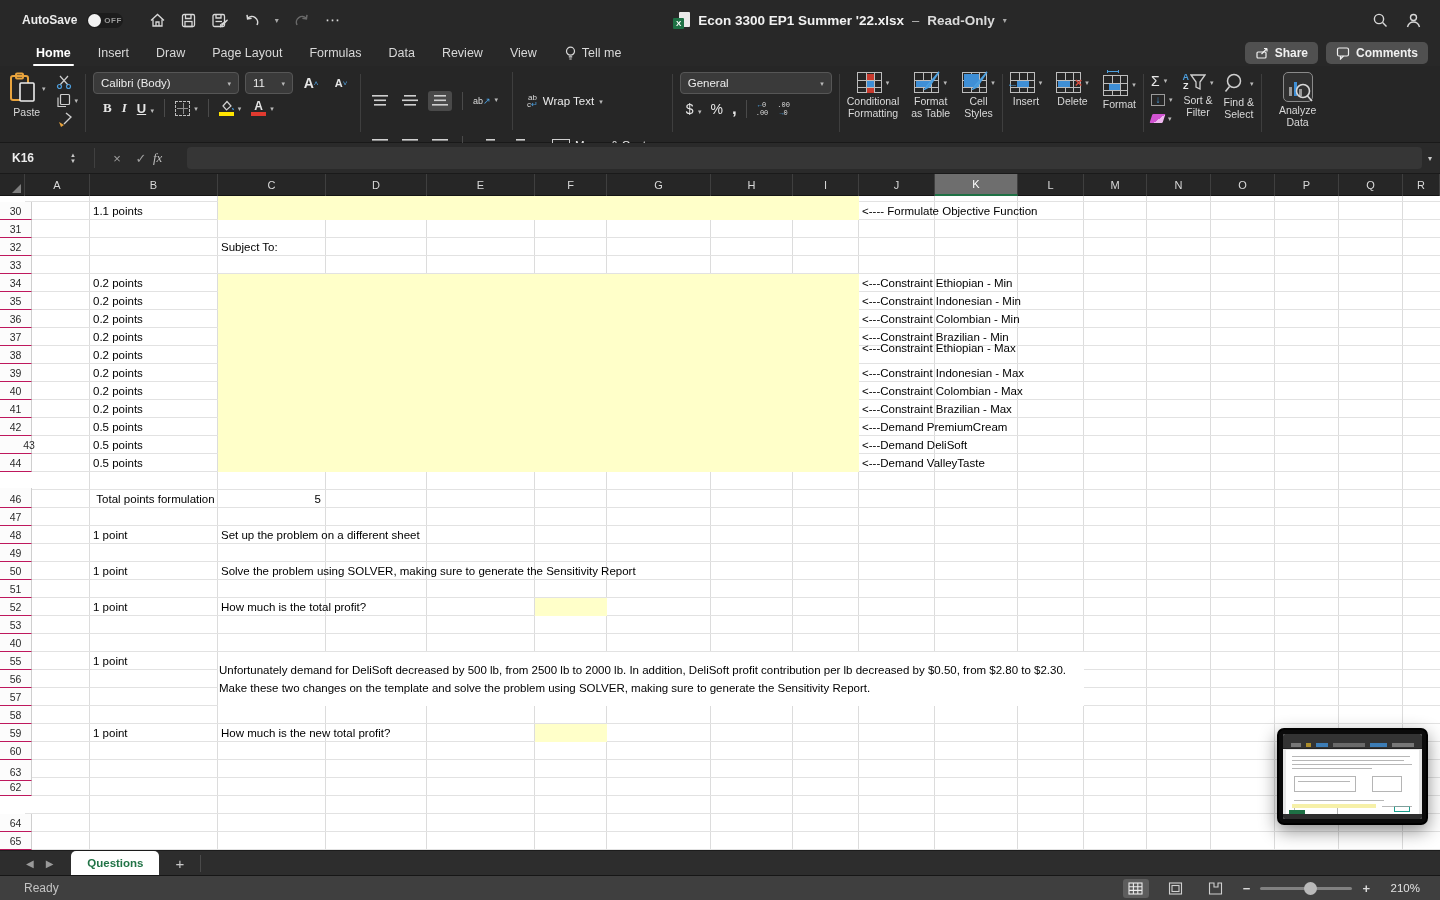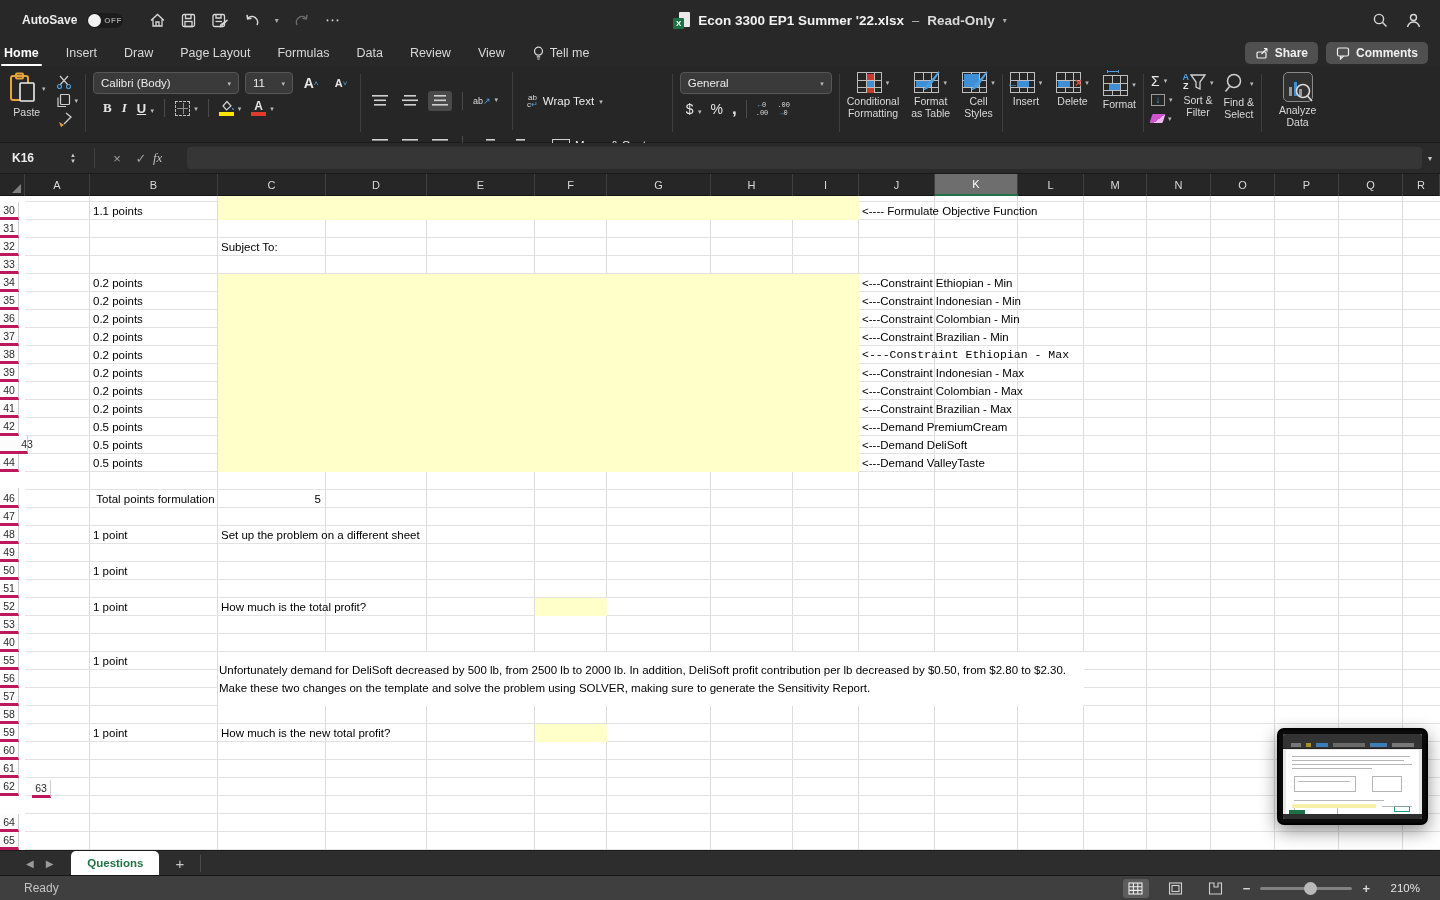--- a/index.html
+++ b/index.html
@@ -22,21 +22,21 @@
   .doc-x { position:absolute; left:0; bottom:0; width:11px; height:11px; background:#1E7145; border-radius:1px;
            color:#fff; font-size:8px; font-weight:bold; text-align:center; line-height:11px; }
   .doc-title { color:#f1f1f1; font-size:13.5px; font-weight:bold; }
   .readonly { color:#dadada; font-size:13.5px; font-weight:bold; }
   .dash { color:#bdbdbd; font-size:13px; }
   .chev { color:#a8a8a8; font-size:8px; }
   .tb-right { display:flex; align-items:center; gap:16px; padding-right:18px; width:90px; justify-content:flex-end;}
 
   
   #tabrow { top:40px; height:26px; background:#282828; display:flex; align-items:center; }
-  .tabs { display:flex; align-items:center; gap:27px; padding-left:4px;text-align:center; }
+  .tabs { display:flex; align-items:center; gap:27px; padding-left:36px;text-align:center; }
   .mtab { color:#d8d8d8; font-size:12.5px; position:relative; cursor:default; }
   .mtab.active { color:#ffffff; font-weight:bold; }
   .mtab.active::after { content:""; position:absolute; left:-3px; right:-3px; bottom:-6px; height:2.5px; background:#fff; border-radius:2px;}
   .tellme { display:flex; align-items:center; gap:5px; color:#d8d8d8; font-size:12.5px; margin-left:27px;}
   .tab-right { margin-left:auto; display:flex; gap:8px; padding-right:12px; }
   .pill-btn { background:#505050; border-radius:5px; height:22px; display:flex; align-items:center; gap:6px;
               padding:0 10px; color:#f0f0f0; font-size:12px; font-weight:bold; }
 
   
   #ribbon { top:66px; height:77px; background:#262626; border-bottom:1px solid #191919; display:flex; align-items:flex-start; padding:6px 0 0 8px; }
@@ -80,22 +80,22 @@
 
   
   #colheads { top:174px; height:22px; background:#262626; display:flex; border-bottom:1px solid #141414;}
   .corner { width:25px; height:22px; position:relative; border-right:1px solid #3f3f3f; }
   .corner-tri { position:absolute; right:3px; bottom:3px; width:0; height:0;
                 border-left:9px solid transparent; border-bottom:9px solid #7f7f7f; }
   .colhead { height:22px; border-right:1px solid #3f3f3f; color:#d9d9d9; font-size:11px;
              display:flex; align-items:center; justify-content:center; }
   .colhead.sel { background:#6e6e6e; color:#fff; border-bottom:2.5px solid #1E7145; }
   #gridbody { top:196px; height:654px; background:#fff; position:absolute; overflow:hidden; }
-  .rowhead { position:absolute; left:0; width:19px; background:#fcfcfc; border-right:1px solid #cfcfcf;
-             border-bottom:3px solid #be185d; color:#2b2b2b; font-size:10.5px; display:flex;
+  .rowhead { position:absolute; left:0; width:32px; background:#fcfcfc; border-right:1px solid #cfcfcf;
+             border-bottom:1px solid #be185d; color:#2b2b2b; font-size:10.5px; display:flex;
              align-items:center; justify-content:center; }
   .vline { position:absolute; top:0; bottom:0; width:1px; background:#dcdcdc; }
   .hline { position:absolute; left:25px; right:0; height:1px; background:#e2e2e2; }
   .hl { position:absolute; background:#FFFFC9; }
   .mergedcell { position:absolute; background:#ffffff; display:flex; align-items:center; }
   .mergedcell div { font-size:11.5px; color:#000; line-height:18px; padding:0 1px; }
   .ctext { position:absolute; height:18px; line-height:18px; font-size:11.5px; color:#000; white-space:nowrap; }
 
   
   #sheetbar { top:850px; height:25px; background:#2d2d2d; display:flex; align-items:center; border-top:1px solid #1c1c1c;}
@@ -706,21 +706,21 @@
     <div class="rowhead" style="top: 420px; height: 18px;">53</div>
     <div class="rowhead" style="top: 438px; height: 18px;">40</div>
     <div class="rowhead" style="top: 456px; height: 18px;">55</div>
     <div class="rowhead" style="top: 474px; height: 18px;">56</div>
     <div class="rowhead" style="top: 492px; height: 18px;">57</div>
     <div class="rowhead" style="top: 510px; height: 18px;">58</div>
     <div class="rowhead" style="top: 528px; height: 18px;">59</div>
     <div class="rowhead" style="top: 546px; height: 18px;">60</div>
     <div class="rowhead" style="top: 564px; height: 18px;">61</div>
     <div class="rowhead" style="top: 582px; height: 18px;">62</div>
-    <div class="rowhead" style="top: 584px; height: 18px; margin-left: 32px;">63</div>
+    <div class="rowhead" style="top: 567px; height: 18px;">63</div>
     <div class="rowhead" style="top: 618px; height: 18px;">64</div>
     <div class="rowhead" style="top: 636px; height: 18px;">65</div>
     <div class="hl" style="left: 218px; top: 0px; width: 641px; height: 24px;"></div>
     <div class="hl" style="left: 218px; top: 78px; width: 641px; height: 198px;"></div>
     <div class="hl" style="left: 535px; top: 402px; width: 72px; height: 18px;"></div>
     <div class="hl" style="left: 535px; top: 528px; width: 72px; height: 18px;"></div>
     <div class="mergedcell" style="left: 218px; top: 456px; width: 866px; height: 54px;">
       <div>Unfortunately demand for DeliSoft decreased by 500 lb, from 2500 lb to 2000 lb. In addition, DeliSoft profit contribution per lb decreased by $0.50, from $2.80 to $2.30. Make these two changes on the template and solve the problem using SOLVER, making sure to generate the Sensitivity Report.</div>
     </div>
     <div class="ctext" style="top: 6px; left: 93px;">1.1 points</div>
@@ -728,38 +728,39 @@
     <div class="ctext" style="top: 42px; left: 221px;">Subject To:</div>
     <div class="ctext" style="top: 78px; left: 93px;">0.2 points</div>
     <div class="ctext" style="top: 78px; left: 862px;">&lt;---Constraint Ethiopian - Min</div>
     <div class="ctext" style="top: 96px; left: 93px;">0.2 points</div>
     <div class="ctext" style="top: 96px; left: 862px;">&lt;---Constraint Indonesian - Min</div>
     <div class="ctext" style="top: 114px; left: 93px;">0.2 points</div>
     <div class="ctext" style="top: 114px; left: 862px;">&lt;---Constraint Colombian - Min</div>
     <div class="ctext" style="top: 132px; left: 93px;">0.2 points</div>
     <div class="ctext" style="top: 132px; left: 862px;">&lt;---Constraint Brazilian - Min</div>
     <div class="ctext" style="top: 150px; left: 93px;">0.2 points</div>
-    <div class="ctext" style="top: 150px; left: 862px; font-family: Liberation Mono, monospace;">&lt;---Constraint Ethiopian - Max</div>
+    <div class="ctext" style="top: 143px; left: 862px;">&lt;---Constraint Ethiopian - Max</div>
     <div class="ctext" style="top: 168px; left: 93px;">0.2 points</div>
     <div class="ctext" style="top: 168px; left: 862px;">&lt;---Constraint Indonesian - Max</div>
     <div class="ctext" style="top: 186px; left: 93px;">0.2 points</div>
     <div class="ctext" style="top: 186px; left: 862px;">&lt;---Constraint Colombian - Max</div>
     <div class="ctext" style="top: 204px; left: 93px;">0.2 points</div>
     <div class="ctext" style="top: 204px; left: 862px;">&lt;---Constraint Brazilian - Max</div>
     <div class="ctext" style="top: 222px; left: 93px;">0.5 points</div>
     <div class="ctext" style="top: 222px; left: 862px;">&lt;---Demand PremiumCream</div>
     <div class="ctext" style="top: 240px; left: 93px;">0.5 points</div>
     <div class="ctext" style="top: 240px; left: 862px;">&lt;---Demand DeliSoft</div>
     <div class="ctext" style="top: 258px; left: 93px;">0.5 points</div>
     <div class="ctext" style="top: 258px; left: 862px;">&lt;---Demand ValleyTaste</div>
     <div class="ctext" style="top: 294px; left: 93px; width: 125px; overflow: hidden; text-align: center;">Total points formulation</div>
     <div class="ctext" style="top: 294px; left: 218px; width: 103px; text-align: right;">5</div>
     <div class="ctext" style="top: 330px; left: 93px;">1 point</div>
     <div class="ctext" style="top: 330px; left: 221px;">Set up the problem on a different sheet</div>
     <div class="ctext" style="top: 366px; left: 93px;">1 point</div>
+    <div class="ctext" style="top: 366px; left: 221px;">Solve the problem using SOLVER, making sure to generate the Sensitivity Report</div>
     <div class="ctext" style="top: 402px; left: 93px;">1 point</div>
     <div class="ctext" style="top: 402px; left: 221px;">How much is the total profit?</div>
     <div class="ctext" style="top: 456px; left: 93px;">1 point</div>
     <div class="ctext" style="top: 528px; left: 93px;">1 point</div>
     <div class="ctext" style="top: 528px; left: 221px;">How much is the new total profit?</div>
   </div>
 
 <div class="band" id="sheetbar">
   <span class="navarrows">
     <span>◀</span>

